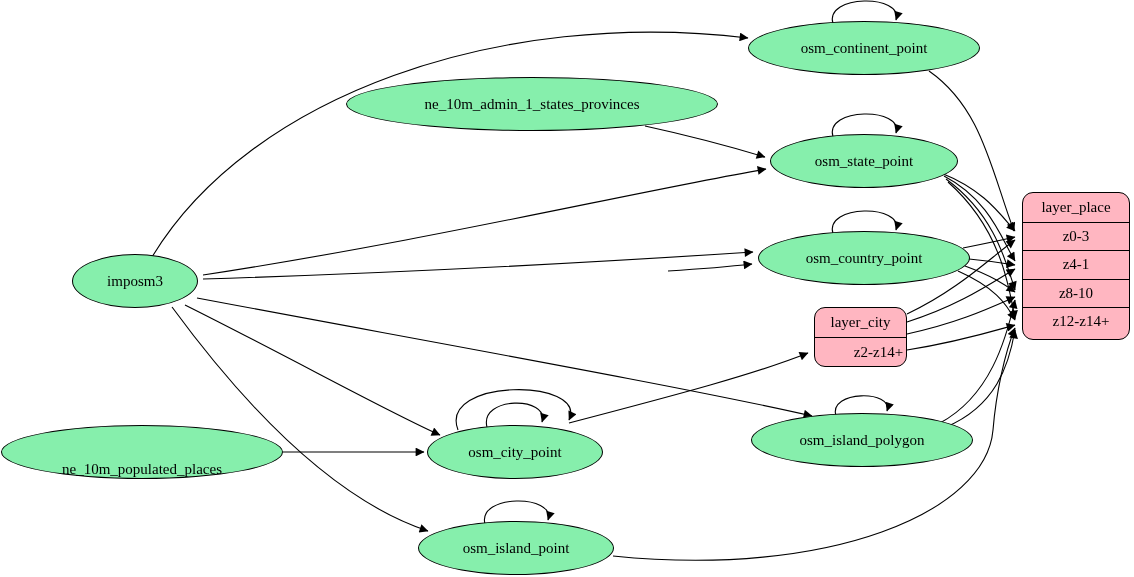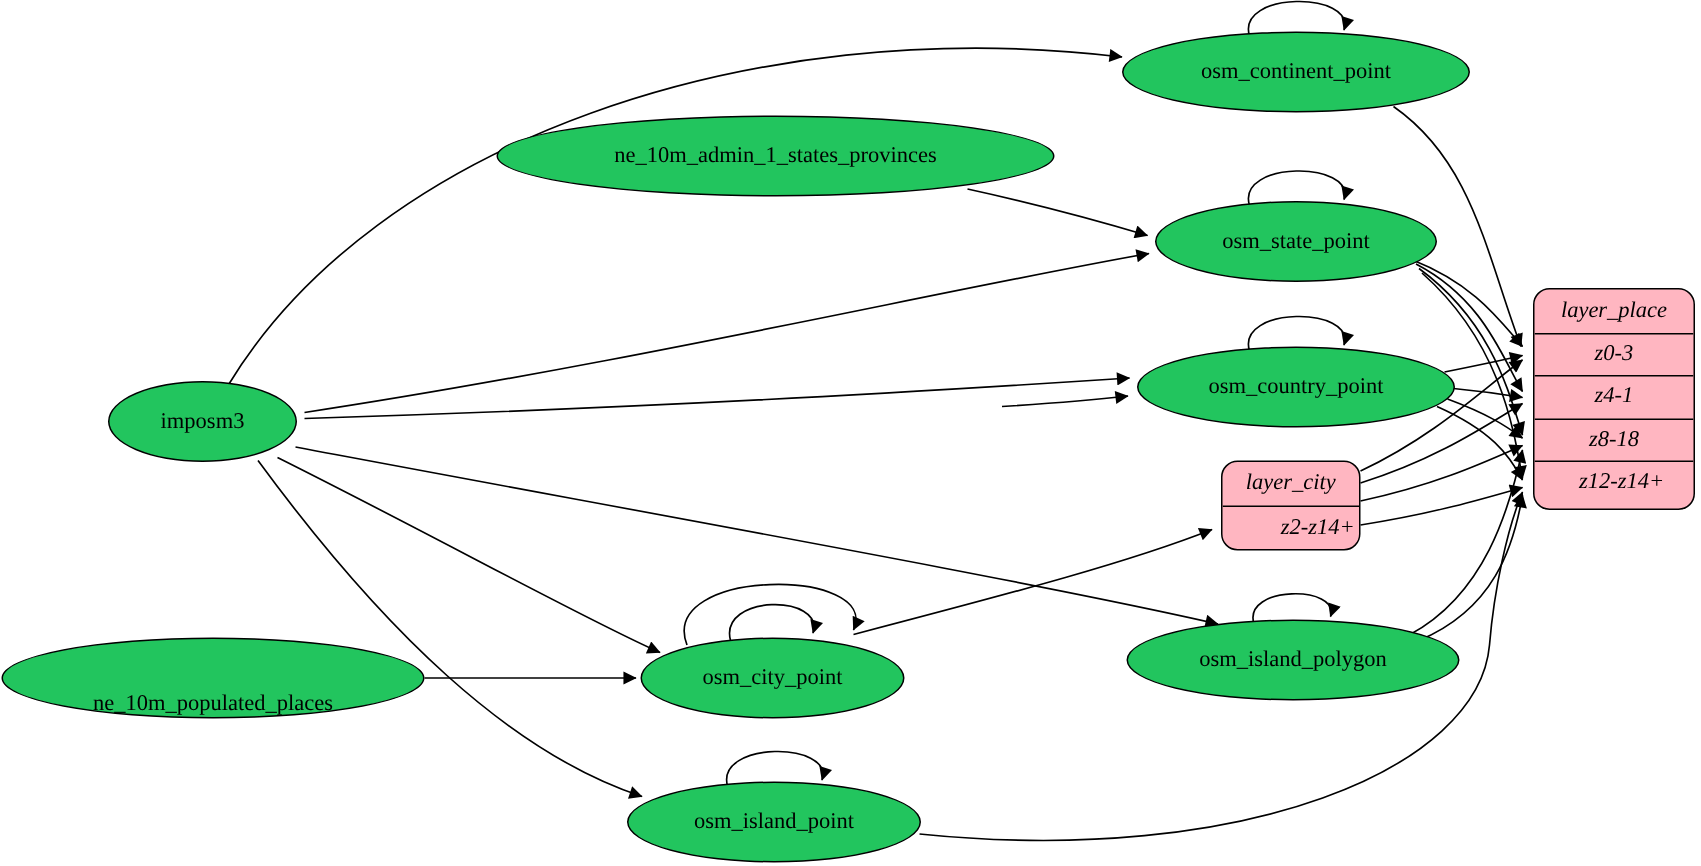--- a/index.html
+++ b/index.html
@@ -7,41 +7,40 @@
     position:relative;
     width:1134px;height:577px;
     background:#ffffff;
     font-family:"Liberation Serif","DejaVu Serif",serif;
     overflow:hidden;
   }
   #edges{position:absolute;left:0;top:0;width:1134px;height:577px;}
   .node{
     position:absolute;
     display:flex;align-items:center;justify-content:center;
-    background:#22c55e;
+    background:#86efac;
     border:1px solid #000000;
     border-radius:50%;
     font-size:15px;color:#000000;
     white-space:nowrap;
     box-sizing:border-box;
   }
   .record{
     position:absolute;
     background:#ffb6c1;
     border:1.5px solid #000000;
     border-radius:11px;
     box-sizing:border-box;
     overflow:hidden;
     font-size:15px;color:#000000;
   }
   .record .row{
     display:flex;align-items:center;justify-content:center;
     box-sizing:border-box;
     white-space:nowrap;
-    font-style:italic;
   }
   .record .row + .row{border-top:1.5px solid #000000;}
   path.edge{fill:none;stroke:#000000;stroke-width:1.1px;}
 </style>
 </head>
 <body>
 
 <div id="canvas">
 
   <svg id="edges" viewBox="0 0 1134 577" xmlns="http://www.w3.org/2000/svg">
@@ -92,21 +91,21 @@
     <path class="edge" marker-end="url(#arrow)" d="M 907 314 C 958 290, 990 258, 1015 240"></path>
     <path class="edge" marker-end="url(#arrow)" d="M 907 322 C 958 306, 990 284, 1015 269"></path>
     <path class="edge" marker-end="url(#arrow)" d="M 907 334 C 958 323, 990 308, 1015 297"></path>
     <path class="edge" marker-end="url(#arrow)" d="M 907 350 C 958 342, 990 332, 1015 325"></path>
   </svg>
 
   <div class="node" style="left:72px;top:254px;width:126px;height:54px;">
     <span>imposm3</span>
   </div>
 
-  <div class="node" style="left:331px;top:77px;width:372px;height:54px;">
+  <div class="node" style="left:346px;top:77px;width:372px;height:54px;">
     <span>ne_10m_admin_1_states_provinces</span>
   </div>
 
 
   <div class="node" style="left:1px;top:425px;width:282px;height:54px;align-items:flex-end;">
     <span>ne_10m_populated_places</span>
   </div>
 
   <div class="node" style="left:748px;top:21px;width:232px;height:54px;">
     <span>osm_continent_point</span>
@@ -134,17 +133,17 @@
 
   <div class="record" style="left:814px;top:307px;width:93px;height:60px;">
     <div class="row" style="height:29px;">layer_city</div>
     <div class="row" style="height:29px;padding-left:36px;">z2-z14+</div>
   </div>
 
   <div class="record" style="left:1022px;top:192px;width:108px;height:148px;">
     <div class="row" style="height:28.5px;">layer_place</div>
     <div class="row" style="height:28.5px;">z0-3</div>
     <div class="row" style="height:28.5px;">z4-1</div>
-    <div class="row" style="height:28.5px;">z8-18</div>
+    <div class="row" style="height:28.5px;">z8-10</div>
     <div class="row" style="height:28.5px;padding-left:10px;">z12-z14+</div>
   </div>
 
 </div>
 
 </body></html>

